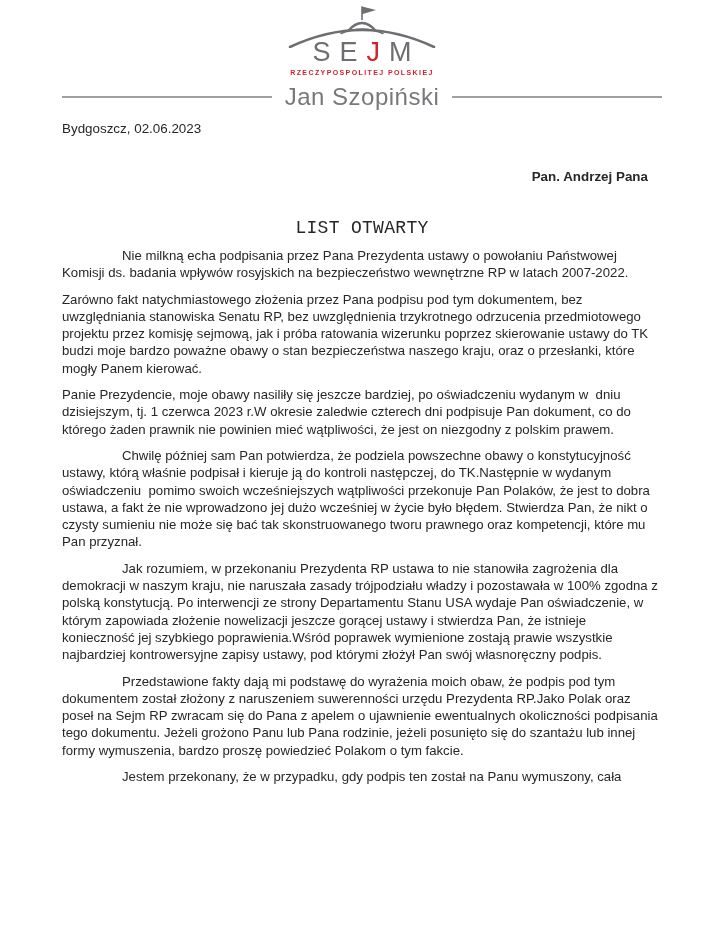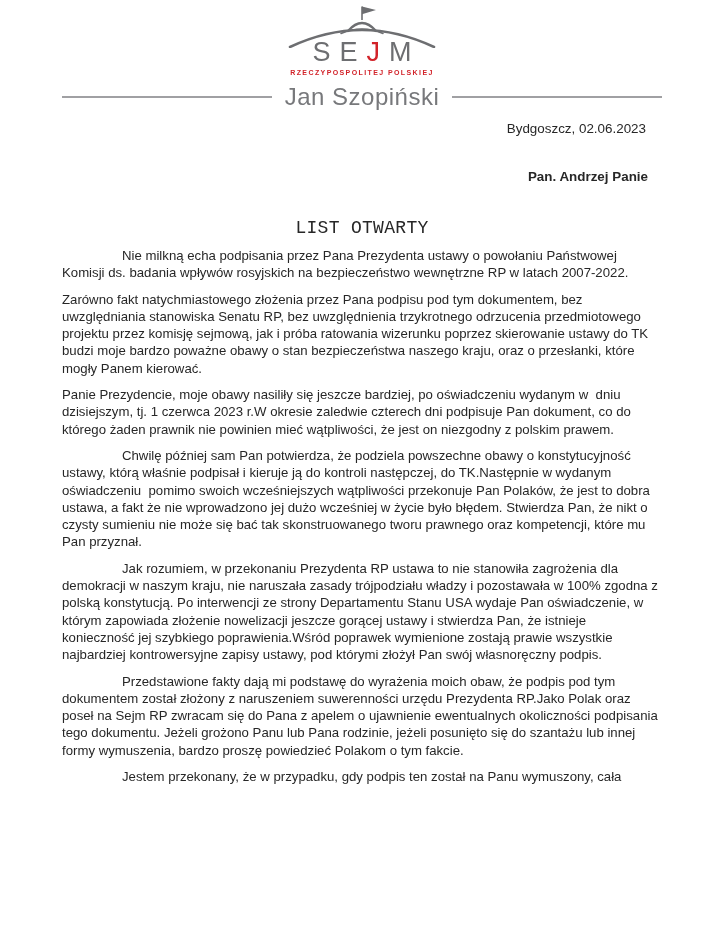--- a/index.html
+++ b/index.html
@@ -41,21 +41,21 @@
   }
   .name-row .rule{flex:1;border-top:2px solid #a0a0a3;height:0;}
   .header-name{
     font-size:24px;color:#77787b;letter-spacing:0.5px;white-space:nowrap;
     font-weight:400;
   }
   
   .content{padding:0 62px;}
   .dateline{
     margin-top:10px;
-    text-align:right;
+    text-align:left;
     padding-right:16px;
     font-size:13.4px;
   }
   .addressee{
     margin-top:27px;
     text-align:right;
     padding-right:14px;
     font-weight:700;
     font-size:13.4px;
     line-height:28px;
@@ -118,21 +118,21 @@
     <span class="rule"></span>
     <span class="header-name">Jan Szopiński</span>
     <span class="rule"></span>
   </div>
 
   <div class="content">
 
     <div class="dateline">Bydgoszcz, 02.06.2023</div>
 
     <div class="addressee">
-      <div>Pan. Andrzej Panie</div>
+      <div>Pan. Andrzej Pana</div>
     </div>
 
     <div class="letter-title">LIST OTWARTY</div>
 
     <div class="letter-paragraphs">
       <p class="para indent">Nie milkną echa podpisania przez Pana Prezydenta ustawy o powołaniu Państwowej Komisji ds. badania wpływów rosyjskich na bezpieczeństwo wewnętrzne RP w latach 2007-2022.</p>
       <p class="para">Zarówno fakt natychmiastowego złożenia przez Pana podpisu pod tym dokumentem, bez uwzględniania stanowiska Senatu RP, bez uwzględnienia trzykrotnego odrzucenia przedmiotowego projektu przez komisję sejmową, jak i próba ratowania wizerunku poprzez skierowanie ustawy do TK budzi moje bardzo poważne obawy o stan bezpieczeństwa naszego kraju, oraz o przesłanki, które mogły Panem kierować.</p>
       <p class="para">Panie Prezydencie, moje obawy nasiliły się jeszcze bardziej, po oświadczeniu wydanym w  dniu dzisiejszym, tj. 1 czerwca 2023 r.W okresie zaledwie czterech dni podpisuje Pan dokument, co do którego żaden prawnik nie powinien mieć wątpliwości, że jest on niezgodny z polskim prawem.</p>
       <p class="para indent">Chwilę później sam Pan potwierdza, że podziela powszechne obawy o konstytucyjność ustawy, którą właśnie podpisał i kieruje ją do kontroli następczej, do TK.Następnie w wydanym oświadczeniu  pomimo swoich wcześniejszych wątpliwości przekonuje Pan Polaków, że jest to dobra ustawa, a fakt że nie wprowadzono jej dużo wcześniej w życie było błędem. Stwierdza Pan, że nikt o czysty sumieniu nie może się bać tak skonstruowanego tworu prawnego oraz kompetencji, które mu Pan przyznał.</p>
       <p class="para indent">Jak rozumiem, w przekonaniu Prezydenta RP ustawa to nie stanowiła zagrożenia dla demokracji w naszym kraju, nie naruszała zasady trójpodziału władzy i pozostawała w 100% zgodna z polską konstytucją. Po interwencji ze strony Departamentu Stanu USA wydaje Pan oświadczenie, w którym zapowiada złożenie nowelizacji jeszcze gorącej ustawy i stwierdza Pan, że istnieje konieczność jej szybkiego poprawienia.Wśród poprawek wymienione zostają prawie wszystkie najbardziej kontrowersyjne zapisy ustawy, pod którymi złożył Pan swój własnoręczny podpis.</p>

